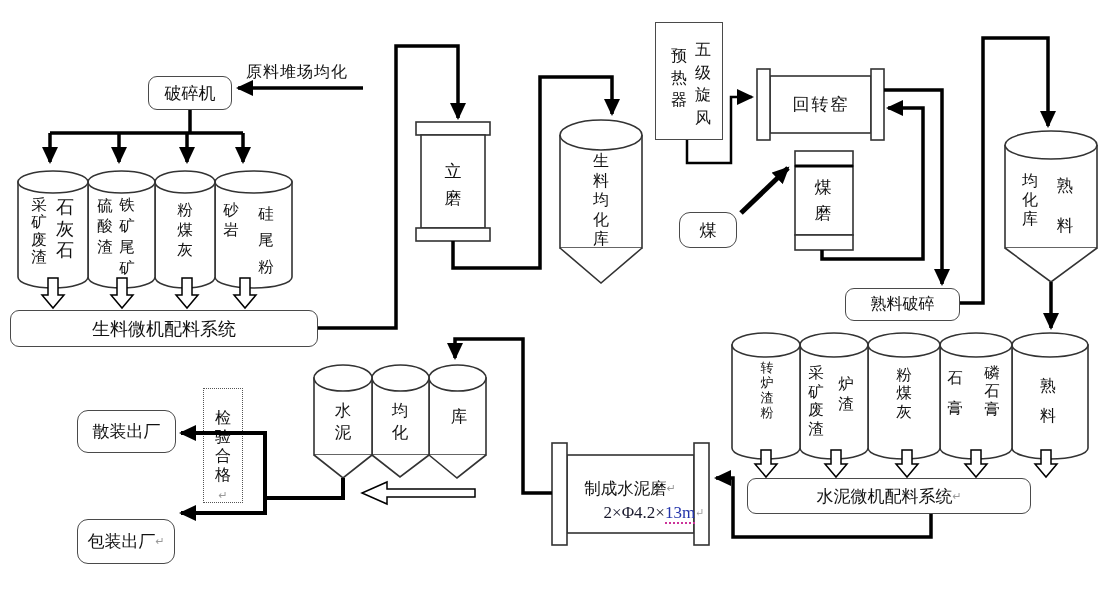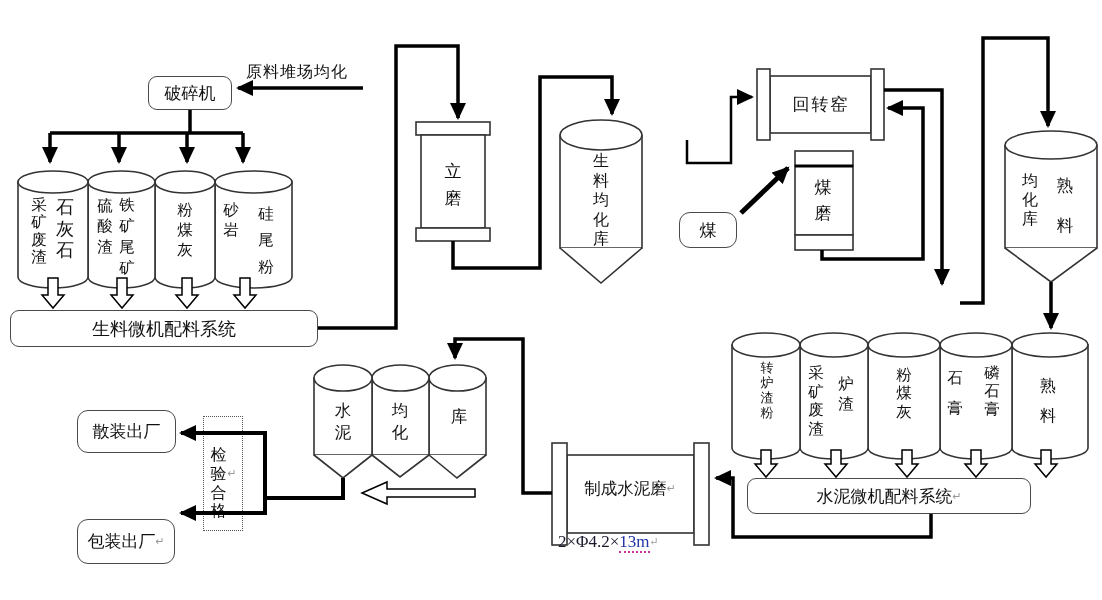--- a/index.html
+++ b/index.html
@@ -26,41 +26,48 @@
 <div id="canvas">
 
   <div class="box" style="left:148px;top:76px;width:84px;height:34px;font-size:17px;">
     <span>破碎机</span>
   </div>
 
   <div class="box" style="left:10px;top:310px;width:308px;height:37px;font-size:18px;">
     <span>生料微机配料系统</span>
   </div>
 
+  <div class="box" style="left:655px;top:22px;width:68px;height:118px;border-radius:0;">
+    <span class="v" style="position:absolute;left:14px;top:22px;font-size:16px;line-height:1.38;">预热器</span>
+    <span class="v" style="position:absolute;left:38px;top:16px;font-size:16px;line-height:1.42;">五级旋风</span>
+  </div>
 
   <div class="box" style="left:679px;top:212px;width:58px;height:36px;font-size:17px;border-radius:11px;">
     <span>煤</span>
   </div>
 
+  <div class="box" style="left:845px;top:288px;width:115px;height:33px;font-size:16px;">
+    <span>熟料破碎</span>
+  </div>
 
   <div class="box" style="left:747px;top:478px;width:284px;height:36px;font-size:17px;">
     <span>水泥微机配料系统</span>
       <span class="mark">↵</span>
   </div>
 
   <div class="box" style="left:77px;top:410px;width:99px;height:43px;font-size:17px;border-radius:11px;">
     <span>散装出厂</span>
   </div>
 
   <div class="box" style="left:77px;top:519px;width:98px;height:45px;font-size:17px;border-radius:11px;">
     <span>包装出厂</span>
       <span class="mark">↵</span>
   </div>
 
-  <div class="box" style="left:203px;top:416px;width:40px;height:115px;border:1.5px dotted #555;border-radius:0;flex-direction:row;justify-content:center;">
+  <div class="box" style="left:203px;top:388px;width:40px;height:115px;border:1.5px dotted #555;border-radius:0;flex-direction:column;justify-content:space-between;">
     <span class="v" style="font-size:16px;line-height:1.18;margin-top:20px;">检验合格</span>
     <span class="markv">↵</span>
   </div>
 
   <svg id="shapes" width="1102" height="600" viewBox="0 0 1102 600">
 
     <g>
       <path class="shape" d="M215,182 L215,277 A38.5,11 0 0 0 292,277 L292,182 Z"></path>
         <ellipse class="shape" cx="253.5" cy="182" rx="38.5" ry="11"></ellipse>
     </g>
@@ -190,21 +197,21 @@
   <div class="t v" style="left:895px;top:366px;font-size:15.5px;line-height:1.18;">粉煤灰</div>
   <div class="t v" style="left:946px;top:363px;font-size:15.5px;line-height:1.95;">石膏</div>
   <div class="t v" style="left:983px;top:364px;font-size:15.5px;line-height:1.15;">磷石膏</div>
   <div class="t v" style="left:1039px;top:371px;font-size:16px;line-height:1.85;">熟料</div>
 
   <div class="t v" style="left:334px;top:399px;font-size:16.5px;line-height:1.35;">水泥</div>
   <div class="t v" style="left:391px;top:399px;font-size:16.5px;line-height:1.35;">均化</div>
   <div class="t v" style="left:450px;top:405px;font-size:16.5px;line-height:1.35;">库</div>
 
   <div class="t" style="left:570px;top:478px;width:120px;text-align:center;font-size:16.5px;"><span>制成水泥磨</span><span class="mark">↵</span></div>
-  <div class="t spec" style="left:558px;top:503px;width:146px;text-align:left;font-size:17px;color:#1a1a2e;margin-top:29px;"><span>2×Φ4.2×</span><span class="specsize">13m</span><span class="mark">↵</span></div>
+  <div class="t spec" style="left:581px;top:503px;width:146px;text-align:center;font-size:17px;color:#1a1a2e;"><span>2×Φ4.2×</span><span class="specsize">13m</span><span class="mark">↵</span></div>
 
   <svg id="lines" width="1102" height="600" viewBox="0 0 1102 600">
     <defs>
       <marker id="arr" markerUnits="userSpaceOnUse" markerWidth="18" markerHeight="16" refX="15" refY="8" orient="auto">
         <path d="M0,0 L17,8 L0,16 Z" fill="#000"></path>
       </marker>
     </defs>
     <polyline class="ln" stroke-width="3.5" marker-end="url(#arr)" points="363,88 238,88"></polyline>
     <polyline class="ln" stroke-width="3.5" points="190,110 190,133"></polyline>
     <polyline class="ln" stroke-width="3.5" points="50,133 243,133"></polyline>

